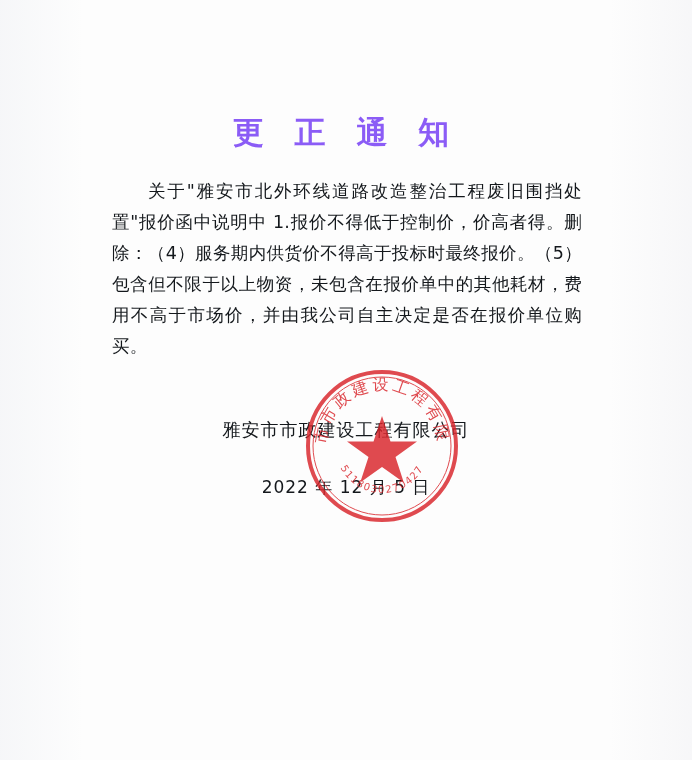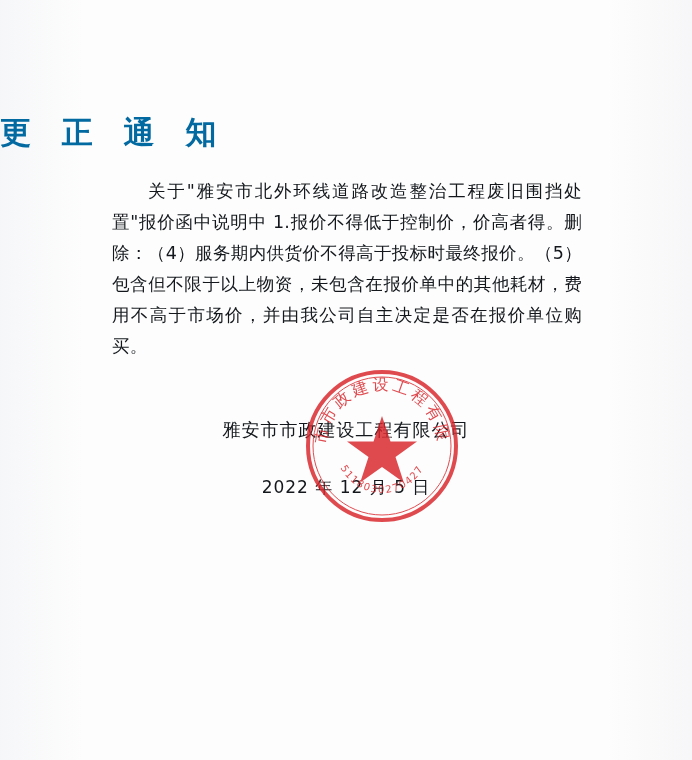--- a/index.html
+++ b/index.html
@@ -26,25 +26,26 @@
     background:
       linear-gradient(90deg, rgba(245,246,248,0.9) 0%, rgba(255,255,255,0) 12%,
                       rgba(255,255,255,0) 88%, rgba(246,246,248,0.9) 100%);
     pointer-events: none;
   }
   .doc-title {
     position: absolute;
     top: 112px;
     left: 0;
     right: 0;
+    text-align: center;
     font-family: "DejaVu Sans", "Liberation Sans", sans-serif;
     font-size: 31px;
     font-weight: bold;
     letter-spacing: 10px;
-    color: #0369a1;
+    color: #8b5cf6;
   }
   .body-text {
     position: absolute;
     top: 176px;
     left: 112px;
     width: 470px;
     font-size: 17.5px;
     line-height: 31px;
     color: #14181c;
     text-align: justify;

